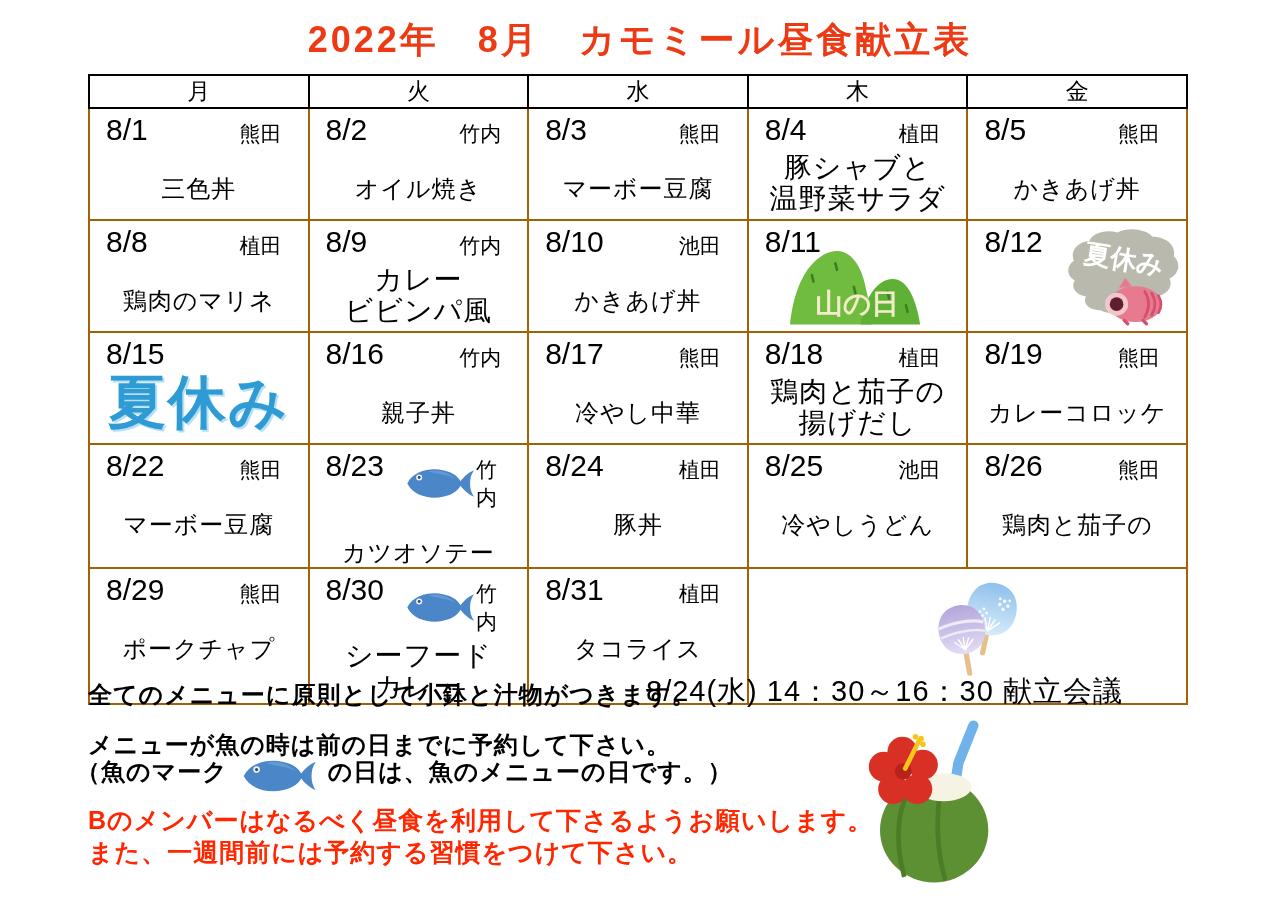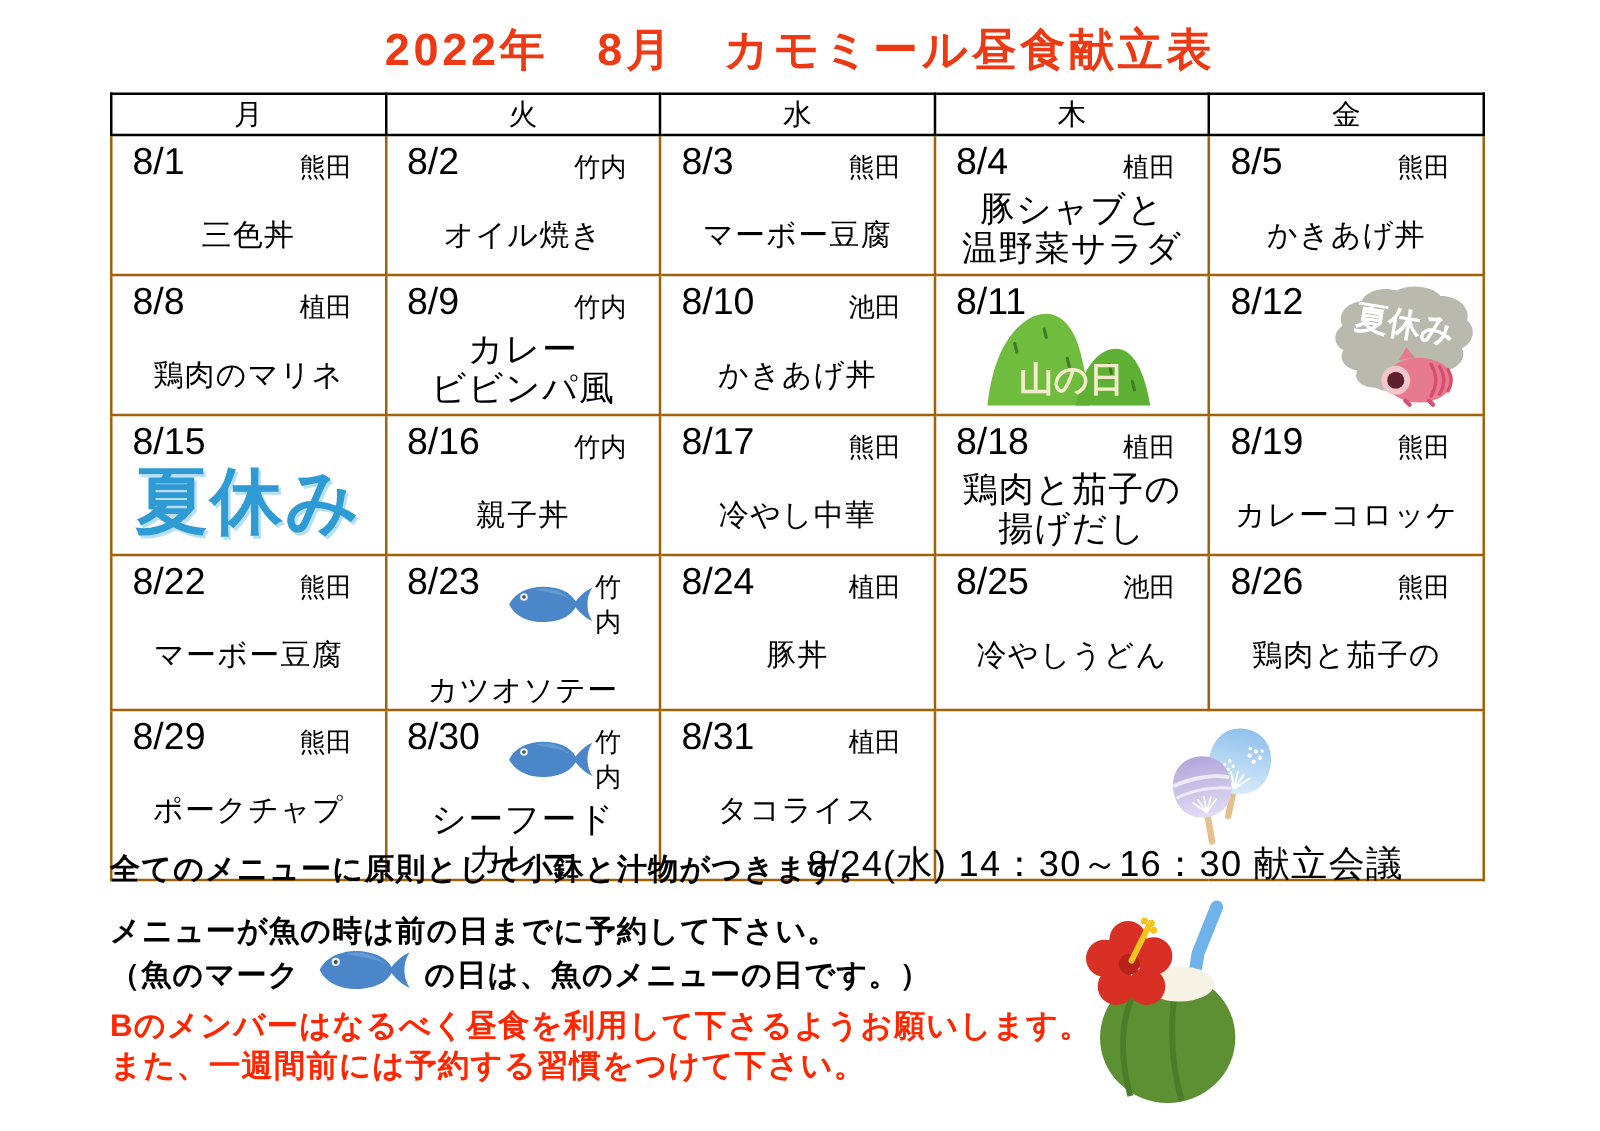--- a/index.html
+++ b/index.html
@@ -38,21 +38,21 @@
     text-shadow:2px 2px 0 rgba(125,196,232,.55);
   }
   .mountain-art{position:absolute;bottom:4px;left:50%;transform:translateX(-50%);width:156px;height:84px;}
   .smoke-art{position:absolute;top:2px;right:2px;width:128px;height:106px;}
   .fans-art{position:absolute;top:4px;left:160px;width:136px;height:104px;}
   .mountain-art svg,.smoke-art svg,.fans-art svg{width:100%;height:100%;display:block;}
 
   .note-side-dish{position:absolute;left:88px;top:679px;font-size:24px;font-weight:bold;letter-spacing:1px;}
   .note-meeting{position:absolute;left:646px;top:672px;font-size:29px;letter-spacing:1px;}
   .note-fish-1{position:absolute;left:88px;top:729px;font-size:24px;font-weight:bold;letter-spacing:1px;}
-  .note-fish-2{position:absolute;left:88px;top:756px;font-size:24px;font-weight:bold;letter-spacing:1px;display:flex;align-items:flex-end;}
+  .note-fish-2{position:absolute;left:76px;top:756px;font-size:24px;font-weight:bold;letter-spacing:1px;display:flex;align-items:flex-start;}
   .inline-fish{width:92px;height:40px;margin:0 4px;flex:0 0 auto;}
   .inline-fish svg{width:100%;height:100%;display:block;}
   .note-red-1{position:absolute;left:88px;top:804px;font-size:25px;font-weight:bold;color:var(--notice-red,#ff2600);letter-spacing:1px;}
   .note-red-2{position:absolute;left:88px;top:836px;font-size:25px;font-weight:bold;color:var(--notice-red,#ff2600);letter-spacing:1px;}
   .coconut-art{position:absolute;left:860px;top:720px;width:152px;height:168px;}
   .coconut-art svg{width:100%;height:100%;display:block;}
 </style>
 </head>
 <body>
 

